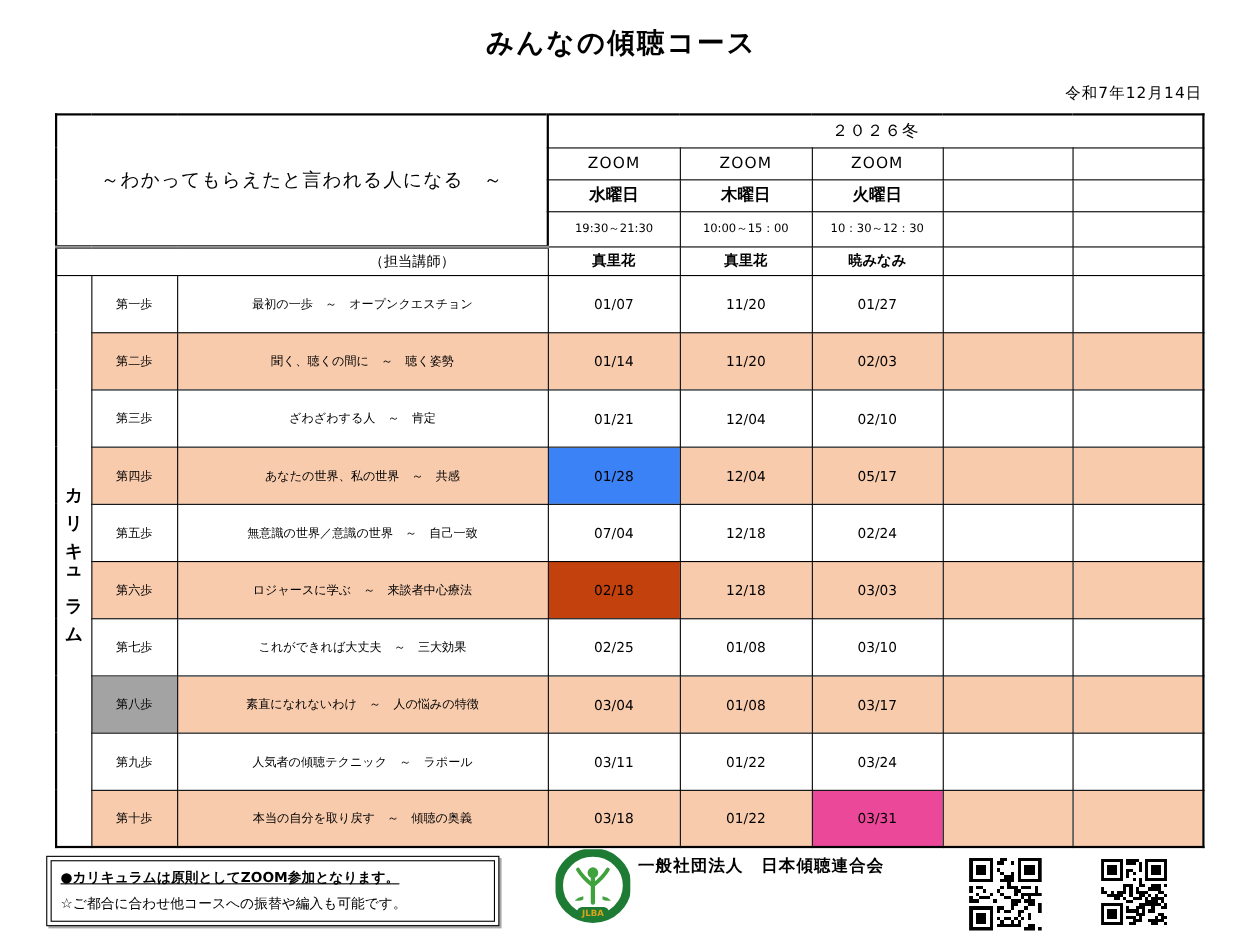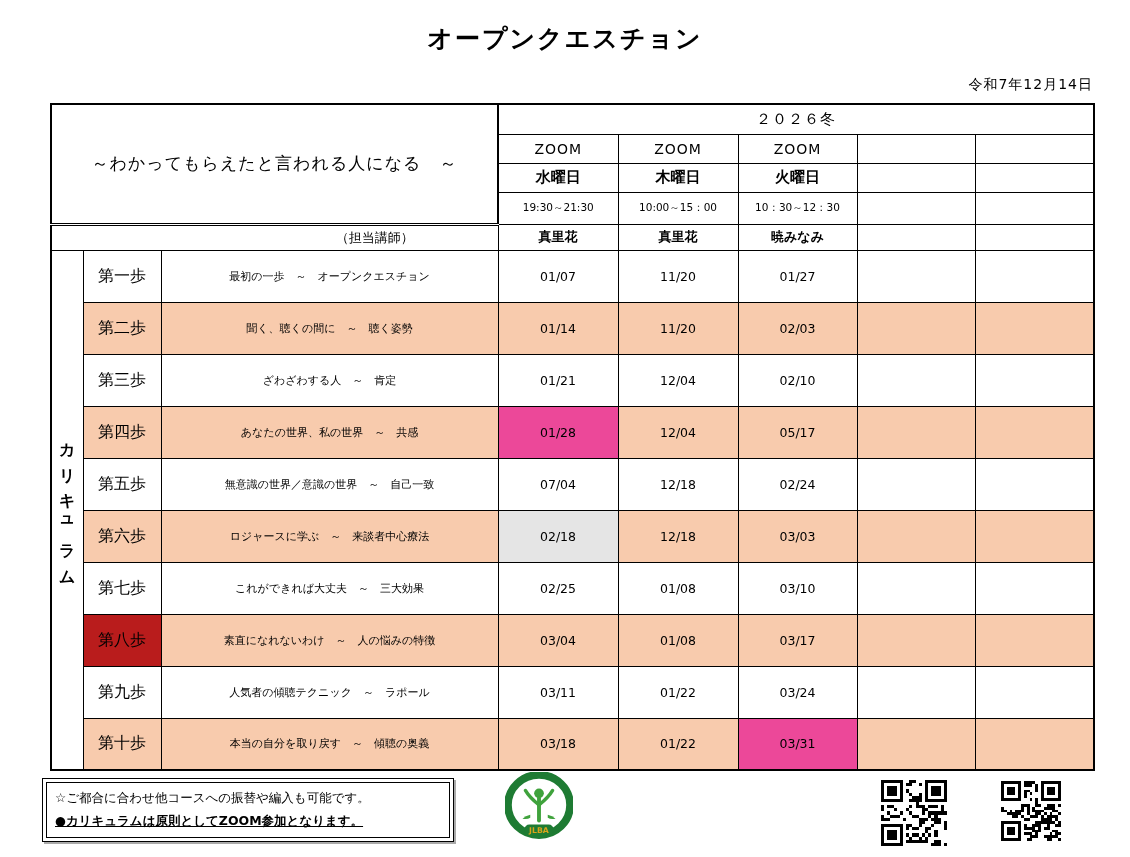--- a/index.html
+++ b/index.html
@@ -42,21 +42,21 @@
     font-weight:400 !important;font-size:13px !important;
     text-align:center;padding-left:200px !important;
   }
   td.side{
     background:#fff;font-size:16px;font-weight:700;
   }
   td.side span{
     writing-mode:vertical-rl;text-orientation:upright;letter-spacing:7px;
     display:inline-block;line-height:1;
   }
-  td.step{font-size:16px;}
+  td.step{font-size:11px;}
   td.topic{
     text-align:left;padding-left:5px;font-size:11px;
     border-right:2px solid #000;
   }
   td.date{font-size:12.5px;}
   tr.hl td{background:#F8CBAD;}
 
   
   .notes-box{
     position:absolute;left:42px;top:778px;width:404px;height:56px;
@@ -76,21 +76,21 @@
   .qr{position:absolute;background:#fff;}
   .qr1{left:881px;top:780px;width:66px;height:66px;}
   .qr2{left:1001px;top:781px;width:60px;height:60px;}
   .qr svg{width:100%;height:100%;shape-rendering:crispEdges;fill:#000;}
 </style>
 </head>
 <body>
 
 <div class="page">
 
-  <h1 class="page-title">オープンクエスチョン</h1>
+  <h1 class="page-title">みんなの傾聴コース</h1>
   <div class="doc-date">令和7年12月14日</div>
 
   <table class="schedule">
     <colgroup>
       <col style="width:32px">
         <col style="width:78px">
         <col style="width:337px">
       <col style="width:120px">
         <col style="width:120px">
         <col style="width:119px">
@@ -157,55 +157,55 @@
           <td class="topic">ざわざわする人　～　肯定</td>
           <td class="date">01/21</td>
           <td class="date">12/04</td>
           <td class="date">02/10</td>
           <td class="date"></td>
           <td class="date"></td>
         </tr>
         <tr class="hl">
           <td class="step" style="background: rgb(248, 203, 173);">第四歩</td>
           <td class="topic" style="background: rgb(248, 203, 173);">あなたの世界、私の世界　～　共感</td>
-          <td class="date" style="background: #ec4899;">01/28</td>
+          <td class="date" style="background: #3b82f6;">01/28</td>
           <td class="date" style="background: rgb(248, 203, 173);">12/04</td>
           <td class="date" style="background: rgb(248, 203, 173);">05/17</td>
           <td class="date" style="background: rgb(248, 203, 173);"></td>
           <td class="date" style="background: rgb(248, 203, 173);"></td>
         </tr>
         <tr>
           <td class="step">第五歩</td>
           <td class="topic">無意識の世界／意識の世界　～　自己一致</td>
           <td class="date">07/04</td>
           <td class="date">12/18</td>
           <td class="date">02/24</td>
           <td class="date"></td>
           <td class="date"></td>
         </tr>
         <tr class="hl">
           <td class="step" style="background: rgb(248, 203, 173);">第六歩</td>
           <td class="topic" style="background: rgb(248, 203, 173);">ロジャースに学ぶ　～　来談者中心療法</td>
-          <td class="date" style="background: #e5e5e5; text-align: center;">02/18</td>
+          <td class="date" style="background: #c2410c; text-align: center;">02/18</td>
           <td class="date" style="background: rgb(248, 203, 173);">12/18</td>
           <td class="date" style="background: rgb(248, 203, 173);">03/03</td>
           <td class="date" style="background: rgb(248, 203, 173);"></td>
           <td class="date" style="background: rgb(248, 203, 173);"></td>
         </tr>
         <tr>
           <td class="step">第七歩</td>
           <td class="topic">これができれば大丈夫　～　三大効果</td>
           <td class="date">02/25</td>
           <td class="date">01/08</td>
           <td class="date">03/10</td>
           <td class="date"></td>
           <td class="date"></td>
         </tr>
         <tr class="hl">
-          <td class="step" style="background: #b91c1c;">第八歩</td>
+          <td class="step" style="background: #a3a3a3;">第八歩</td>
           <td class="topic" style="background: rgb(248, 203, 173);">素直になれないわけ　～　人の悩みの特徴</td>
           <td class="date" style="background: rgb(248, 203, 173);">03/04</td>
           <td class="date" style="background: rgb(248, 203, 173);">01/08</td>
           <td class="date" style="background: rgb(248, 203, 173);">03/17</td>
           <td class="date" style="background: rgb(248, 203, 173);"></td>
           <td class="date" style="background: rgb(248, 203, 173);"></td>
         </tr>
         <tr>
           <td class="step">第九歩</td>
           <td class="topic">人気者の傾聴テクニック　～　ラポール</td>
@@ -222,41 +222,42 @@
           <td class="date" style="background: rgb(248, 203, 173);">01/22</td>
           <td class="date" style="background: #ec4899;">03/31</td>
           <td class="date" style="background: rgb(248, 203, 173);"></td>
           <td class="date" style="background: rgb(248, 203, 173);"></td>
         </tr>
       </tbody>
   </table>
 
   <div class="notes-box">
     <div class="notes-inner">
+      <div class="note-line emph">●カリキュラムは原則としてZOOM参加となります。</div>
       <div class="note-line">☆ご都合に合わせ他コースへの振替や編入も可能です。</div>
-      <div class="note-line emph">●カリキュラムは原則としてZOOM参加となります。</div>
     </div>
   </div>
 
   <div class="org-logo">
     <svg viewBox="0 0 70 70" width="68" height="68">
       <ellipse cx="35" cy="34" rx="32" ry="31" fill="#ffffff" stroke="#1E7B33" stroke-width="8"></ellipse>
       <ellipse cx="35" cy="34" rx="24" ry="23" fill="#ffffff"></ellipse>
       <circle cx="35" cy="22" r="5" fill="#3FA23C"></circle>
       <path d="M35 27 L35 50" stroke="#3FA23C" stroke-width="4" fill="none" stroke-linecap="round"></path>
       <path d="M35 34 C30 30 25 26 21 19" stroke="#3FA23C" stroke-width="3.5" fill="none" stroke-linecap="round"></path>
       <path d="M35 34 C40 30 45 26 49 19" stroke="#3FA23C" stroke-width="3.5" fill="none" stroke-linecap="round"></path>
       <path d="M26 44 q-5 1 -8 4 q5 1 8 -1 z" fill="#3FA23C"></path>
       <path d="M44 44 q5 1 8 4 q-5 1 -8 -1 z" fill="#3FA23C"></path>
       <rect x="20" y="54" width="30" height="11" rx="5" fill="#1E7B33"></rect>
       <text x="35" y="62.5" text-anchor="middle" font-size="8" font-weight="bold" fill="#D9A41B" font-family="DejaVu Sans, sans-serif">JLBA</text>
     </svg>
   </div>
 
   <div class="org-block">
+    <div class="org-line1">一般社団法人　日本傾聴連合会</div>
   </div>
 
   <div class="qr qr1"><svg class="qr-svg" viewBox="0 0 21 21">
         <rect x="9" y="0" width="1" height="1"></rect>
         <rect x="10" y="0" width="1" height="1"></rect>
         <rect x="8" y="1" width="1" height="1"></rect>
         <rect x="9" y="1" width="1" height="1"></rect>
         <rect x="12" y="1" width="1" height="1"></rect>
         <rect x="8" y="3" width="1" height="1"></rect>
         <rect x="9" y="4" width="1" height="1"></rect>

